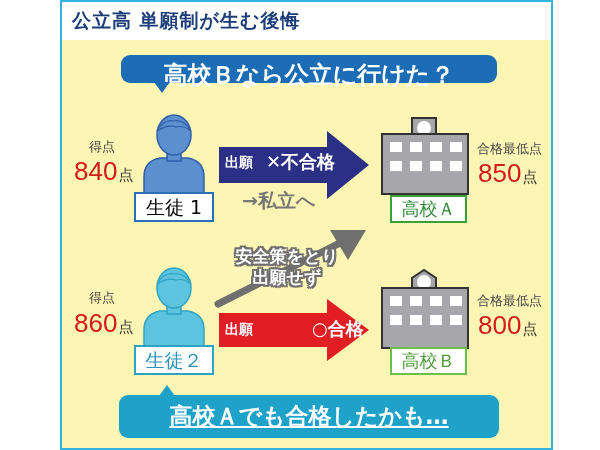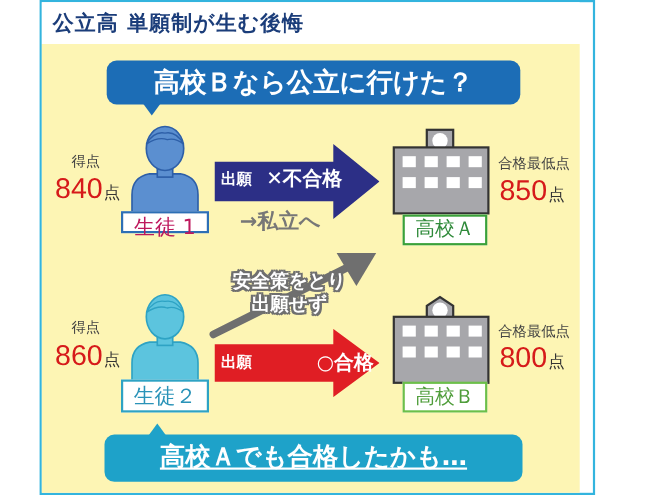--- a/index.html
+++ b/index.html
@@ -1,25 +1,25 @@
 <!DOCTYPE html>
 <html><head>
 <meta charset="utf-8">
 <style>
   html, body { margin:0; padding:0; }
   body { width:600px; height:450px; background:#ffffff; position:relative; overflow:hidden;
          font-family:"DejaVu Sans", "Liberation Sans", sans-serif; }
-  .frame { position:absolute; left:36px; top:0; width:489px; height:446px;
-           border:2px solid #33b4de; border-top:2px solid #33b4de; box-sizing:content-box;padding-left:12px; }
+  .frame { position:absolute; left:60px; top:0; width:489px; height:446px;
+           border:2px solid #33b4de; border-top:2px solid #33b4de; box-sizing:content-box; }
   .titlebar { position:absolute; left:0; top:0; width:489px; height:38px; background:#ffffff; }
   .title { position:absolute; left:10px; top:6px; font-size:19px; font-weight:bold; color:#1b3d7a; letter-spacing:1px; white-space:nowrap; }
   .body { position:absolute; left:0; top:38px; width:489px; height:408px; background:#fdf5b4; }
 
   .bubble { position:absolute; color:#fff; font-weight:bold; text-align:center; border-radius:9px; white-space:nowrap; }
-  .bubble-top { left:59px; top:15px; width:376px; height:40px; background:#1c6db6; font-size:24px; line-height:40px; }
+  .bubble-top { left:59px; top:15px; width:376px; height:28px; background:#1c6db6; font-size:24px; line-height:40px; }
   .bubble-top .tail { position:absolute; left:33px; bottom:-10px; width:0; height:0;
           border-left:8px solid transparent; border-right:8px solid transparent; border-top:11px solid #1c6db6; }
   .bubble-bot { left:57px; top:355px; width:380px; height:43px; background:#1ea2c9; font-size:23px; line-height:43px;text-decoration:underline; }
   .bubble-bot .tail { position:absolute; left:40px; top:-10px; width:0; height:0;
           border-left:8px solid transparent; border-right:8px solid transparent; border-bottom:11px solid #1ea2c9; }
 
   .score-label { position:absolute; font-size:13px; color:#444; white-space:nowrap; }
   .score { position:absolute; font-size:26px; color:#d61a1a; font-family:"Liberation Sans", sans-serif; white-space:nowrap; }
   .score .unit { font-size:15px; color:#333; margin-left:1px; }
 
@@ -56,21 +56,21 @@
     <div class="score" style="left:12px; top:116px;">
       <span>840</span><span class="unit">点</span>
     </div>
 
     <svg class="person" style="left:76px; top:71px;" width="72" height="86" viewBox="0 0 72 86">
       <path d="M6 86 L6 66 Q6 50 22 47 L50 47 Q66 50 66 66 L66 86 Z" fill="#5b8fd0" stroke="#2d5fa8" stroke-width="1.5"></path>
       <rect x="29" y="40" width="14" height="10" fill="#5b8fd0" stroke="#2d5fa8" stroke-width="1.5"></rect>
       <ellipse cx="36" cy="24" rx="17" ry="20" fill="#5b8fd0" stroke="#2d5fa8" stroke-width="1.5"></ellipse>
       <path d="M19 20 Q26 8 36 10 Q46 8 53 20 Q45 14 38 16 Q30 13 19 20 Z" fill="#5b8fd0" stroke="#2d5fa8" stroke-width="1.2"></path>
     </svg>
-    <div class="name-box" style="left:72px; top:152px; width:80px; height:20px; border:2px solid #2d6fb5; color:#be185d; line-height:26px;">生徒 1</div>
+    <div class="name-box" style="left:72px; top:152px; width:80px; height:30px; border:2px solid #2d6fb5; color:#000000; line-height:26px;">生徒 1</div>
 
     <svg class="arrow" style="left:157px; top:91px;" width="150" height="68" viewBox="0 0 150 68">
       <polygon points="0,16 108,16 108,0 150,34 108,68 108,52 0,52" fill="#2c2f86"></polygon>
     </svg>
     <div class="arrow-text" style="left:163px; top:114px; font-size:14px;">出願</div>
     <div class="arrow-text" style="left:204px; top:110px; font-size:18px;">
       <span>✕</span><span>不合格</span>
     </div>
     <div class="sub-text" style="left:180px; top:148px;">→私立へ</div>
 

